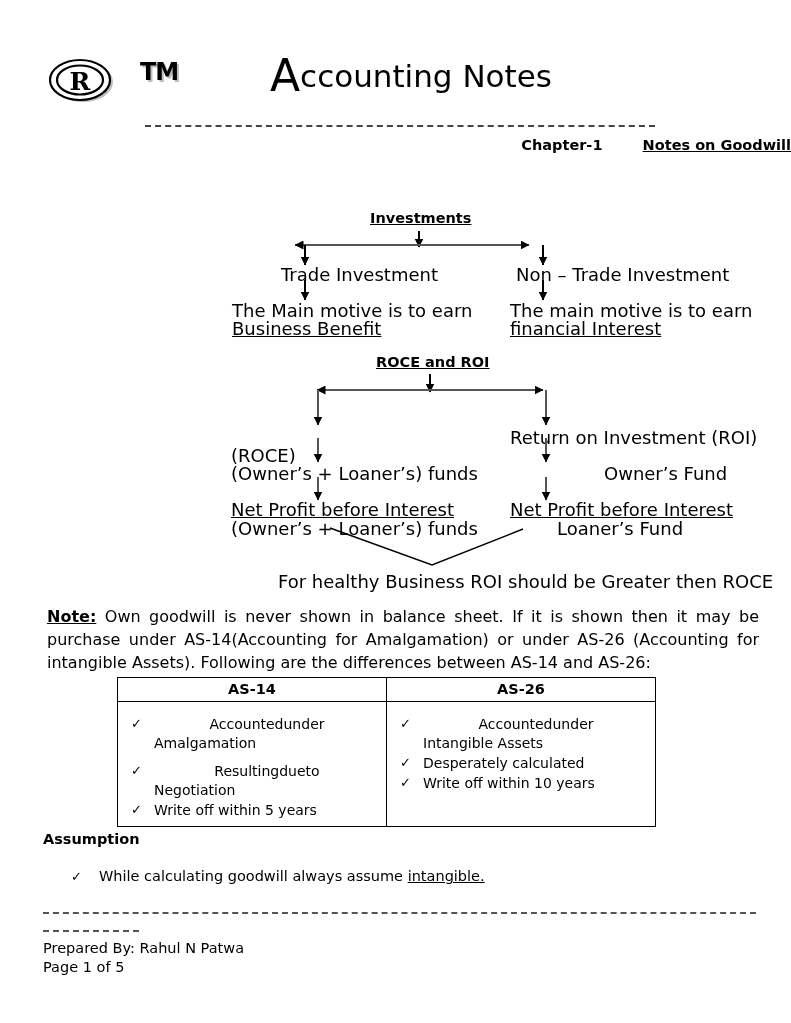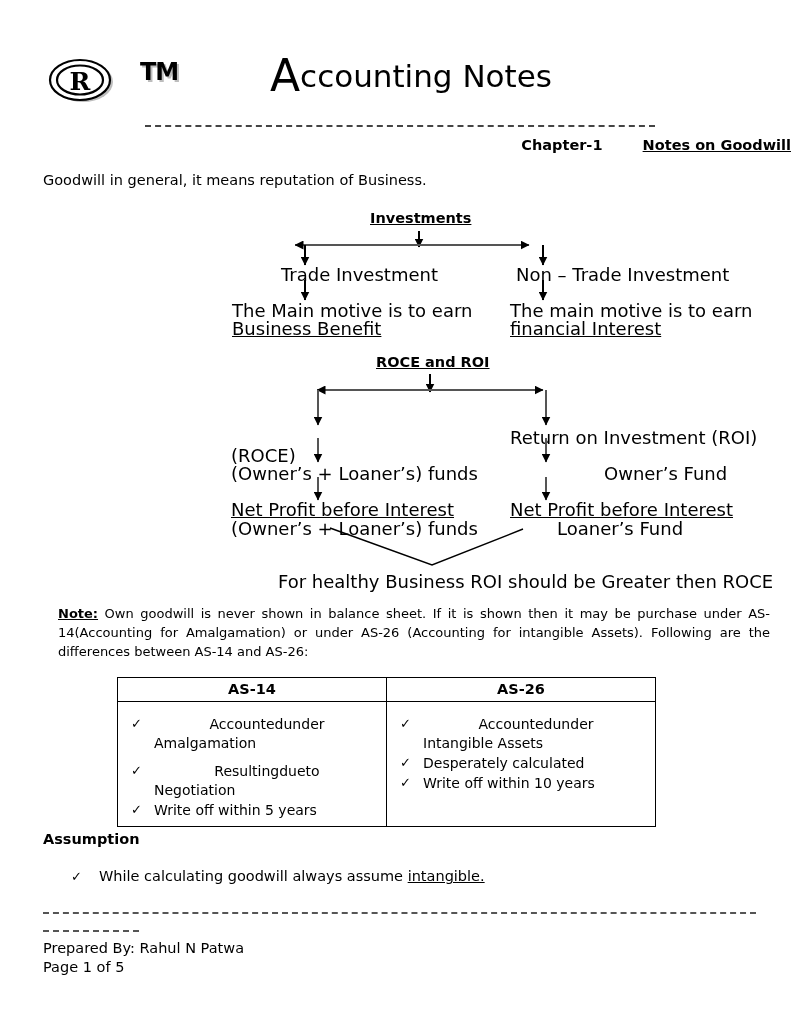--- a/index.html
+++ b/index.html
@@ -100,24 +100,24 @@
     left: 0;
     top: 0;
     width: 791px;
     height: 1023px;
     pointer-events: none;
   }
 
   
   .note-para {
     position: absolute;
-    left: 58px;
+    left: 47px;
     top: 605px;
     width: 712px;
-    font-size: 13px;
+    font-size: 16px;
     text-align: justify;
     line-height: 1.45;
   }
   .note-para b.u { text-decoration: underline; }
 
   
   #cmp-table {
     position: absolute;
     left: 117px;
     top: 677px;
@@ -227,21 +227,20 @@
   </div>
 
   <div class="rule-dashed-title"></div>
 
   <div class="chapter-line">
     <span>Chapter-1</span>
     <span class="sep"></span>
     <span class="u">Notes on Goodwill</span>
   </div>
 
-  <div class="para-intro">Goodwill in general, it means reputation of Business.</div>
 
   <div class="diag-title" style="left:370px; top:210px;">Investments</div>
 
   <div class="node-text" style="left:281px; top:264px;">Trade Investment</div>
   <div class="node-text" style="left:516px; top:264px;">Non – Trade Investment</div>
 
   <div class="node-text" style="left:232px; top:300px;">The Main motive is to earn</div>
   <div class="node-text u" style="left:232px; top:318px; text-decoration:underline;">Business Benefit</div>
 
   <div class="node-text" style="left:510px; top:300px;">The main motive is to earn</div>

